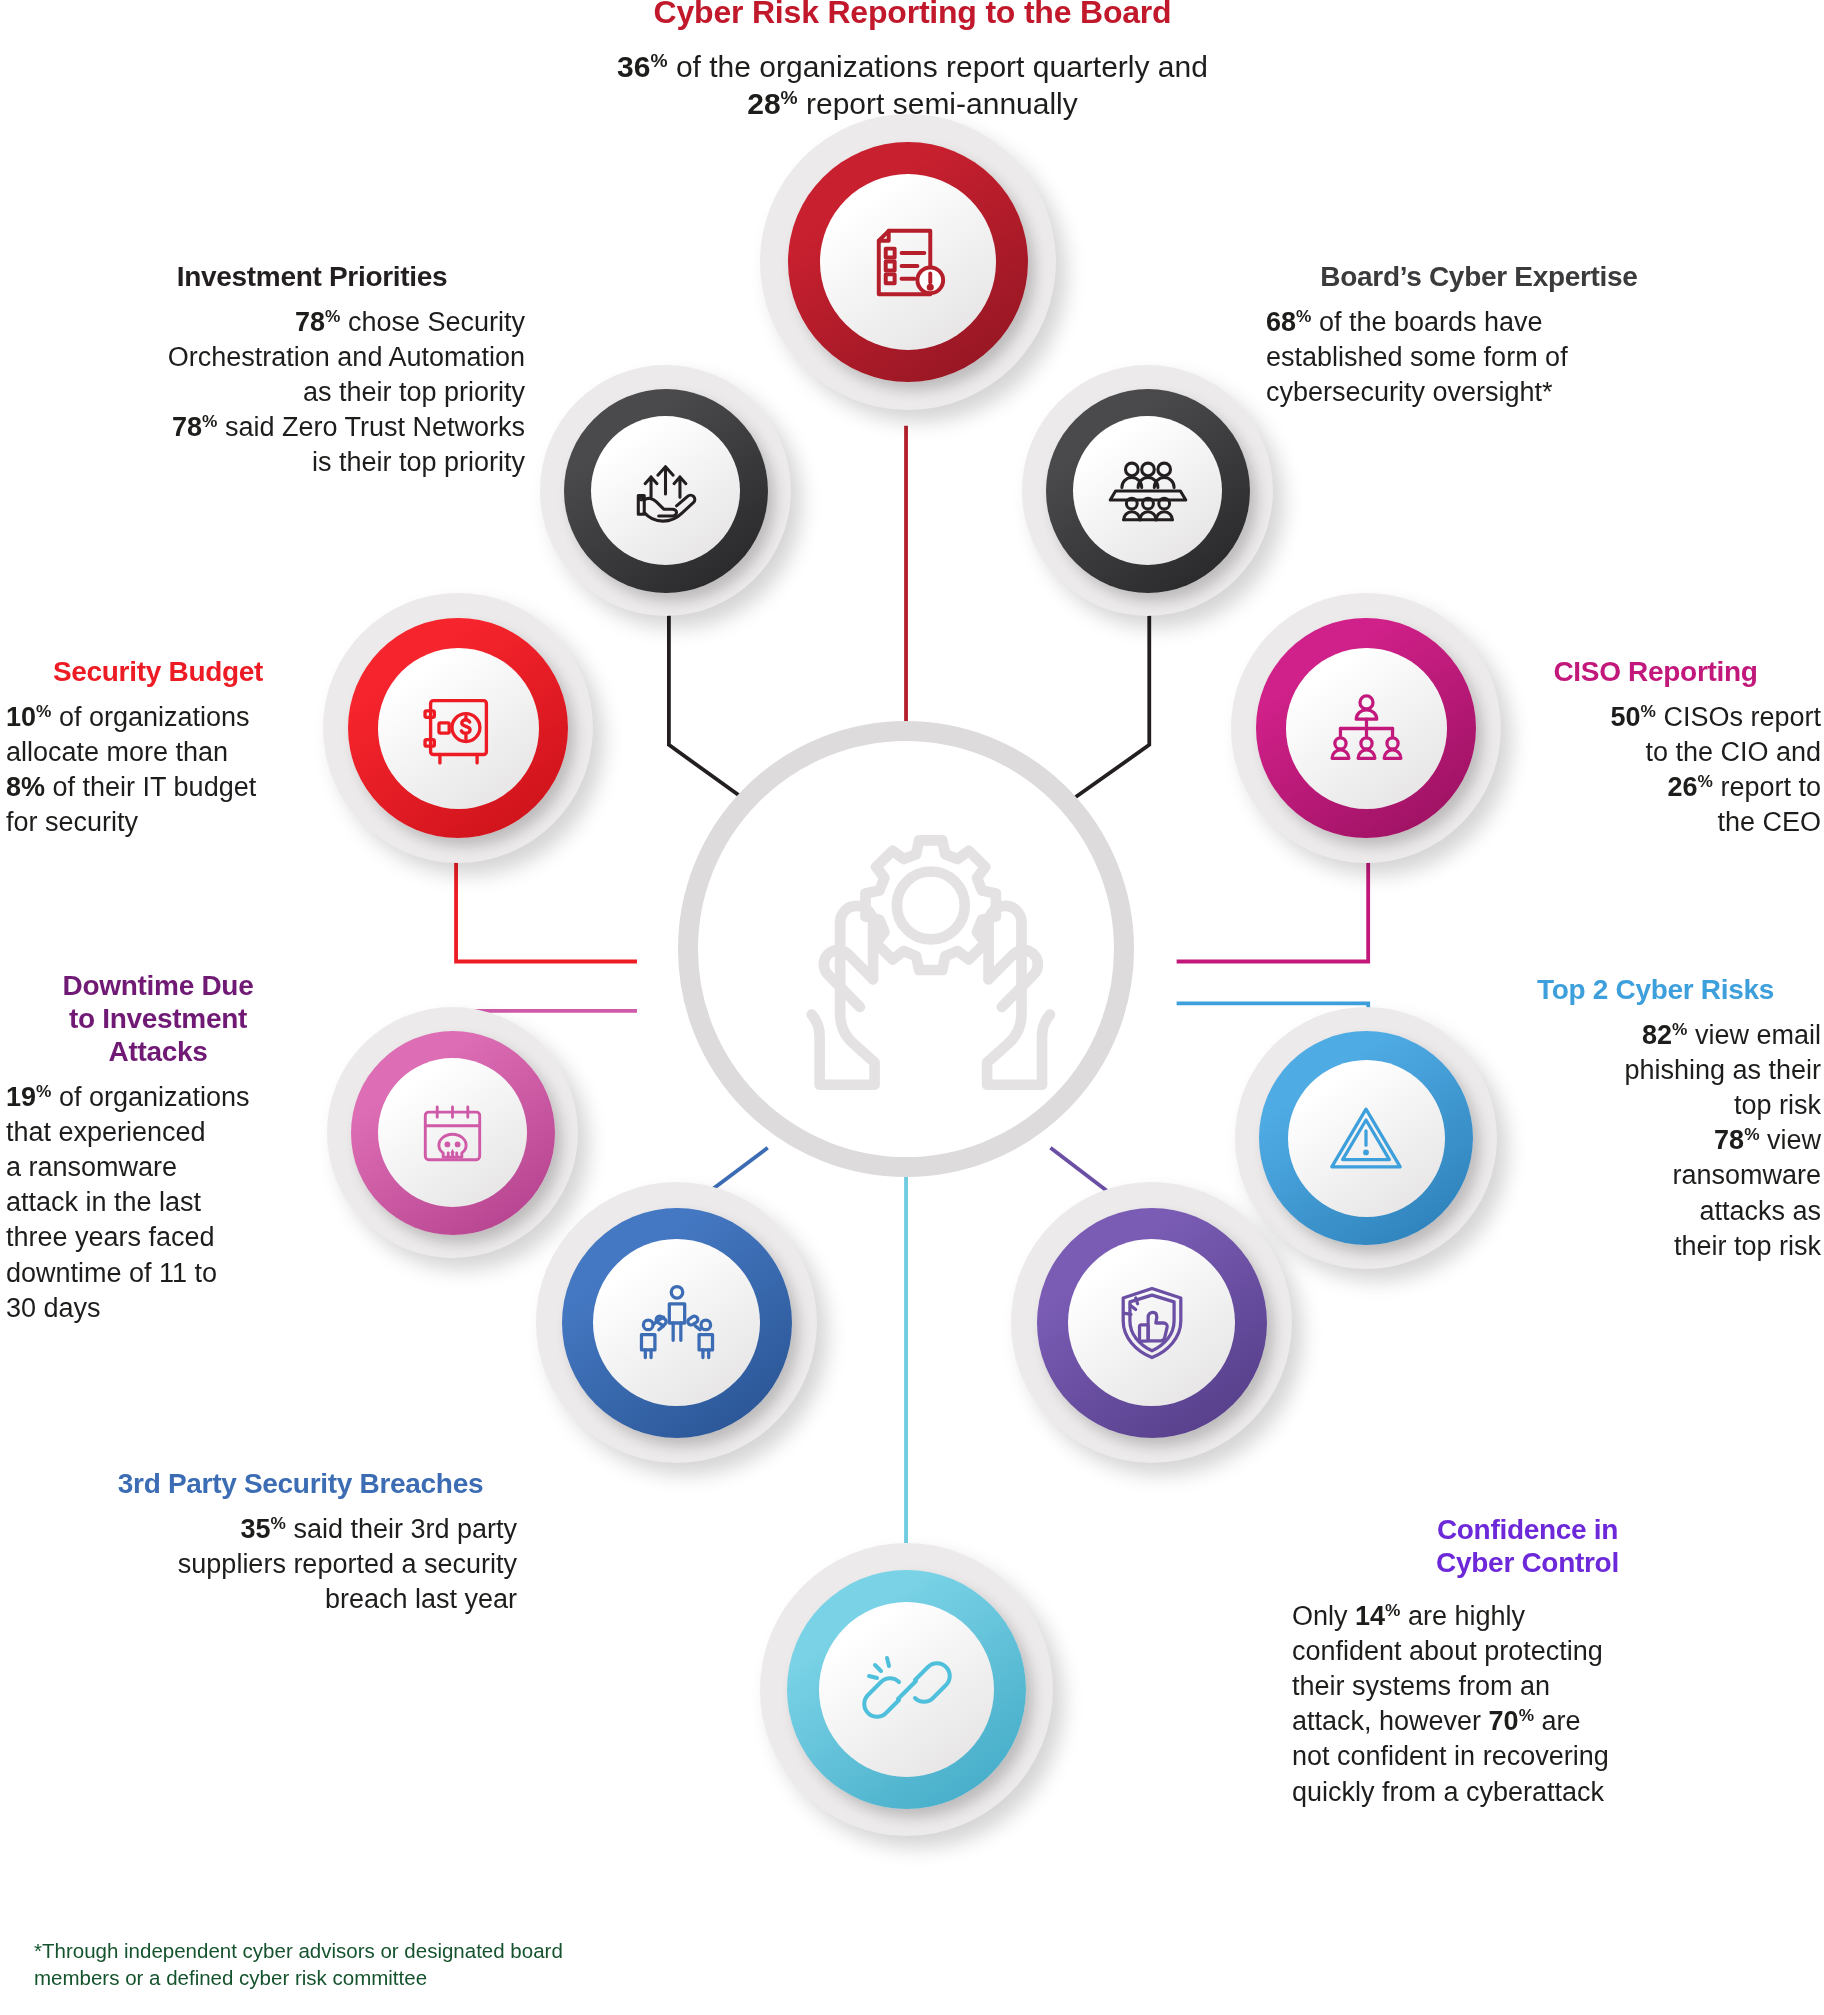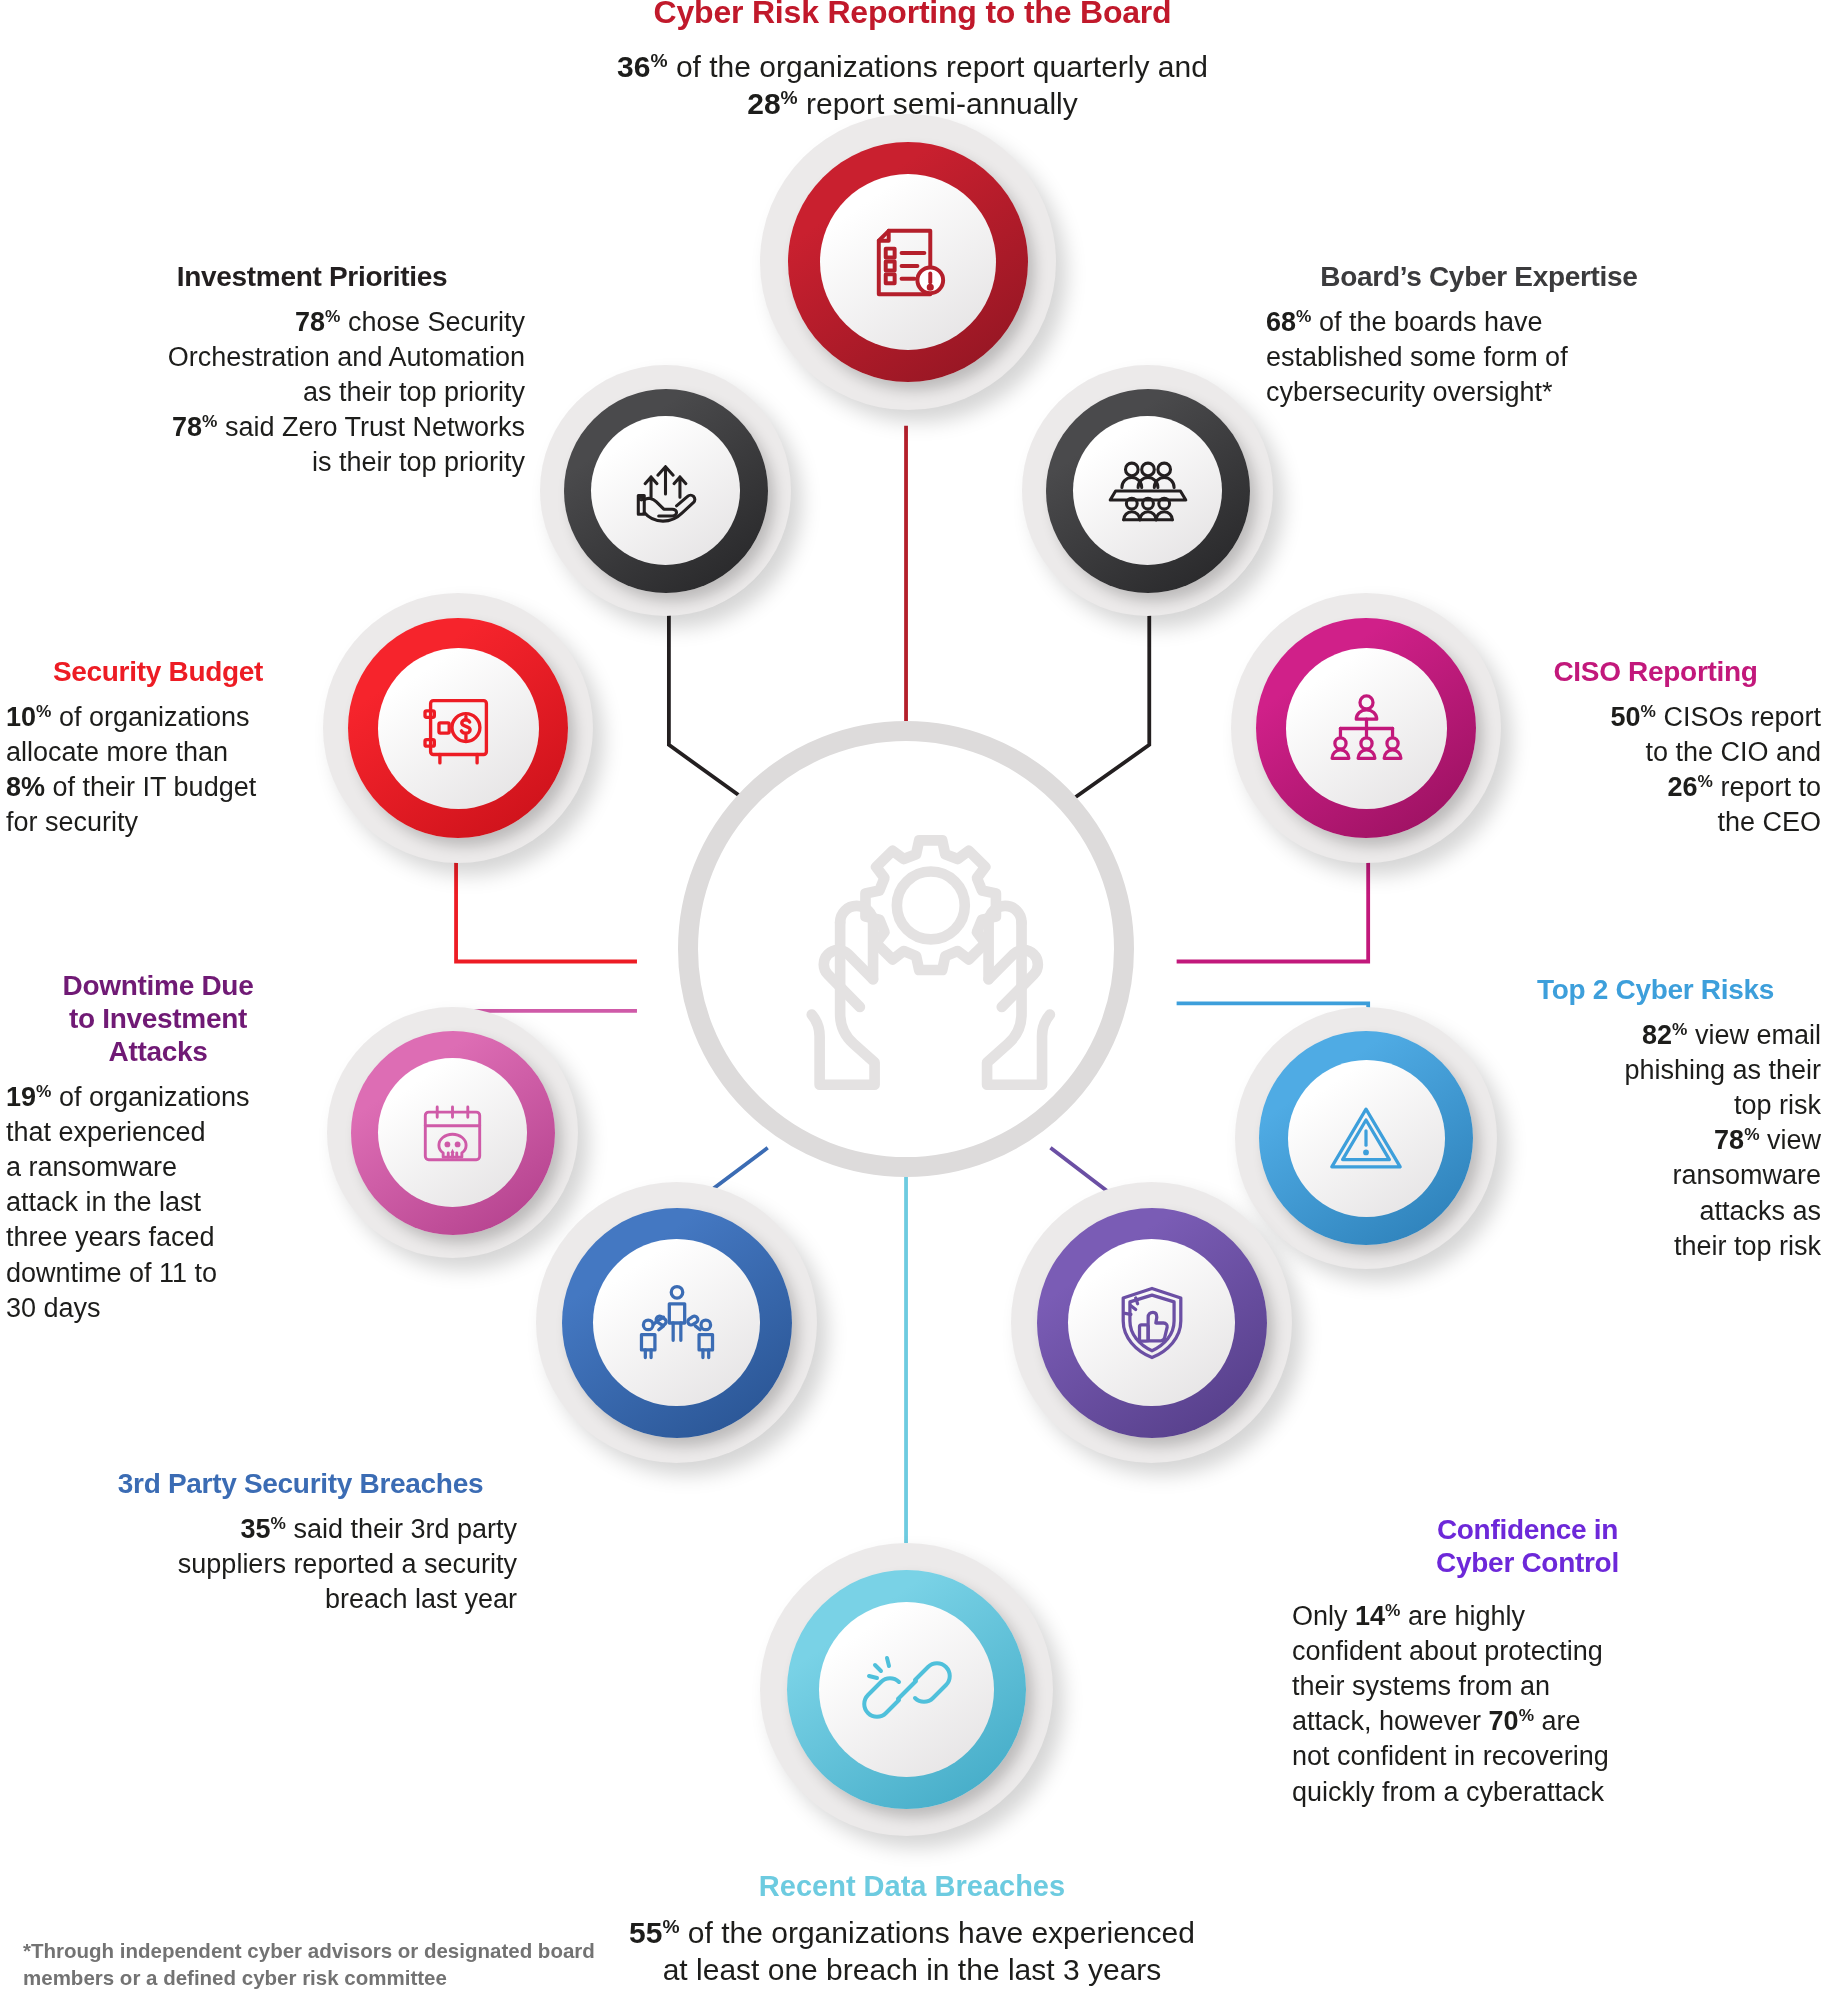--- a/index.html
+++ b/index.html
@@ -34,22 +34,22 @@
 
   
   #headline { position: absolute; left: 426px; top: -6px; width: 973px; text-align: center; }
   #headline p { font-size: 30px; line-height: 1.26; margin-top: 16.7px; color:#1d1d1b; }
 
   #bottomline { position: absolute; left: 471px; top: 1870px; width: 882px; text-align: center; }
   #bottomline h3 { color:#6dcbe0; font-weight:700; font-size:29px; }
   #bottomline p { font-size: 30px; line-height: 1.26; margin-top: 10.6px; color:#1d1d1b;}
 
   #footnote {
-    position: absolute; left: 23px; top: 1937px; width: 578px;
-    font-size: 20.5px; line-height: 1.32; color: #737373; font-weight: bold;
+    position: absolute; left: 34px; top: 1937px; width: 578px;
+    font-size: 20.5px; line-height: 1.32; color: #14532d;
   }
 
   
   .node {
     position: absolute;
     border-radius: 50%;
     background: #eceaea;
     display: flex; align-items: center; justify-content: center;
     box-shadow: 10.6px 12px 20px rgba(0,0,0,0.17);
   }
@@ -396,24 +396,17 @@
     <p style="margin-top:20px;">
       <span>Only </span><b><span>14</span><span class="pct">%</span></b><span> are highly</span><br>
       <span>confident about protecting</span><br>
       <span>their systems from an</span><br>
       <span>attack, however </span><b><span>70</span><span class="pct">%</span></b><span> are</span><br>
       <span>not confident in recovering</span><br>
       <span>quickly from a cyberattack</span>
     </p>
   </div>
 
-  <div id="bottomline">
-    <h3>Recent Data Breaches</h3>
-    <p>
-      <b><span>55</span><span class="pct">%</span></b><span> of the organizations have experienced</span><br>
-      <span>at least one breach in the last 3 years</span>
-    </p>
-  </div>
 
   <div id="footnote">*Through independent cyber advisors or designated board members or a defined cyber risk committee</div>
 
 </div>
 
 
 </body></html>

